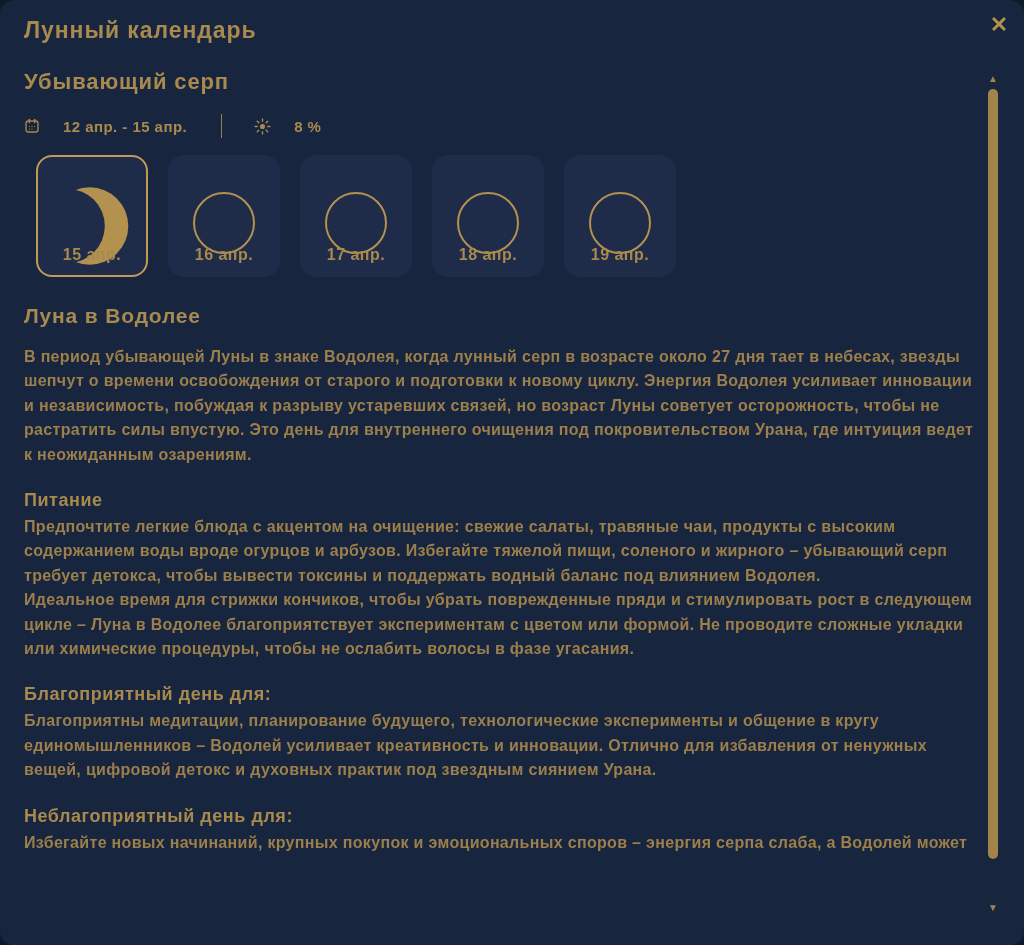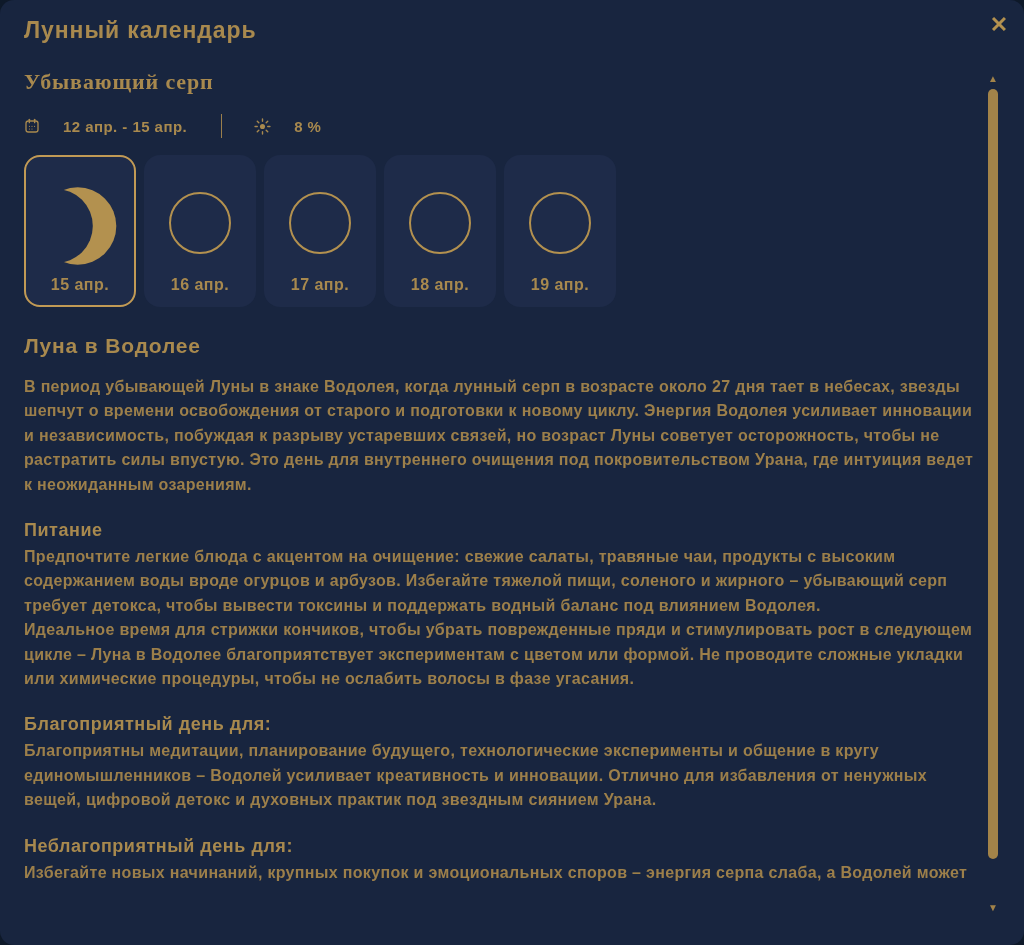--- a/index.html
+++ b/index.html
@@ -20,33 +20,32 @@
     background:var(--modal-bg);border-radius:14px;overflow:hidden;
   }
   .content{padding:0 46px 0 24px;}
   .modal-title{
     margin:0;padding-top:17px;font-size:23px;letter-spacing:.04em;
     color:var(--gold);
   }
   .phase-title{
     margin:0;padding-top:25px;font-size:22px;letter-spacing:.04em;
     color:var(--gold);
-    font-family:Liberation Serif, serif;
   }
   .meta-row{
     margin-top:19px;display:flex;align-items:center;
     color:var(--gold);font-size:15px;letter-spacing:.03em;gap:16px;
   }
   .meta-row .ico{display:inline-flex;margin-right:7px;}
   .meta-divider{width:1px;height:24px;background:var(--gold);margin:0 16px 0 18px;opacity:.9;}
   
   .cards{margin-top:17px;display:flex;gap:8px;}
   .card{
-    position:relative;width:112px;height:152px;border-radius:16px;
-    background:var(--card-bg);border:2px solid transparent;cursor:pointer;
+    position:relative;width:112px;height:122px;border-radius:16px;
+    background:var(--card-bg);border:2px solid transparent;cursor:pointer;margin-left:12px;
   }
   .card.selected{border-color:var(--gold-border);}
   .card .label{
     position:absolute;bottom:11px;width:100%;text-align:center;
     font-size:16px;color:var(--gold);letter-spacing:.03em;
   }
   .card .new-moon{
     position:absolute;top:35px;left:50%;transform:translateX(-50%);
     width:62px;height:62px;border:2px solid var(--gold-bright);border-radius:50%;
   }

